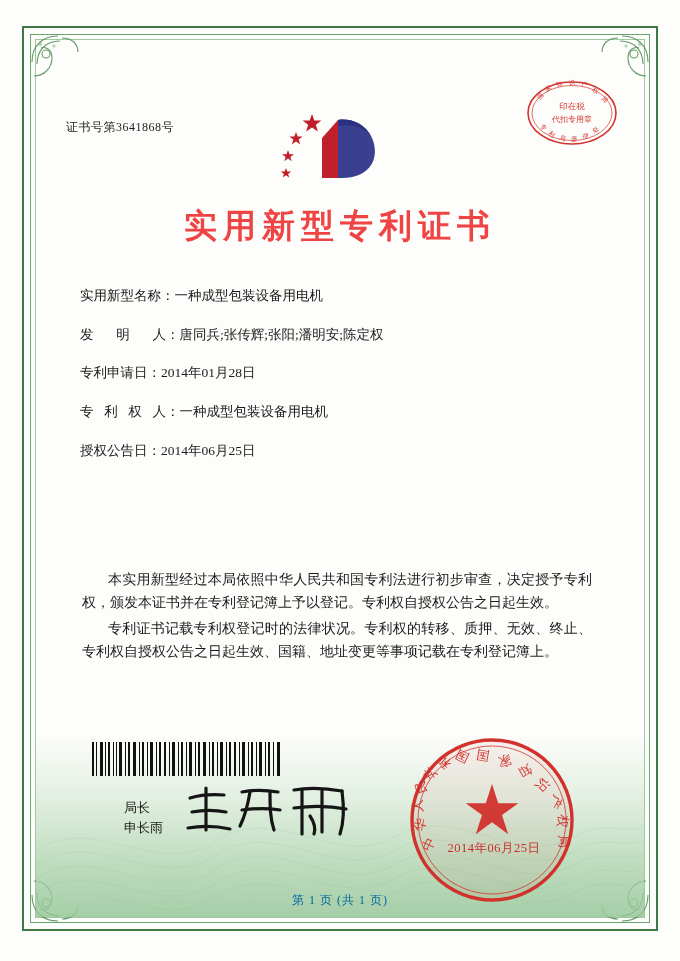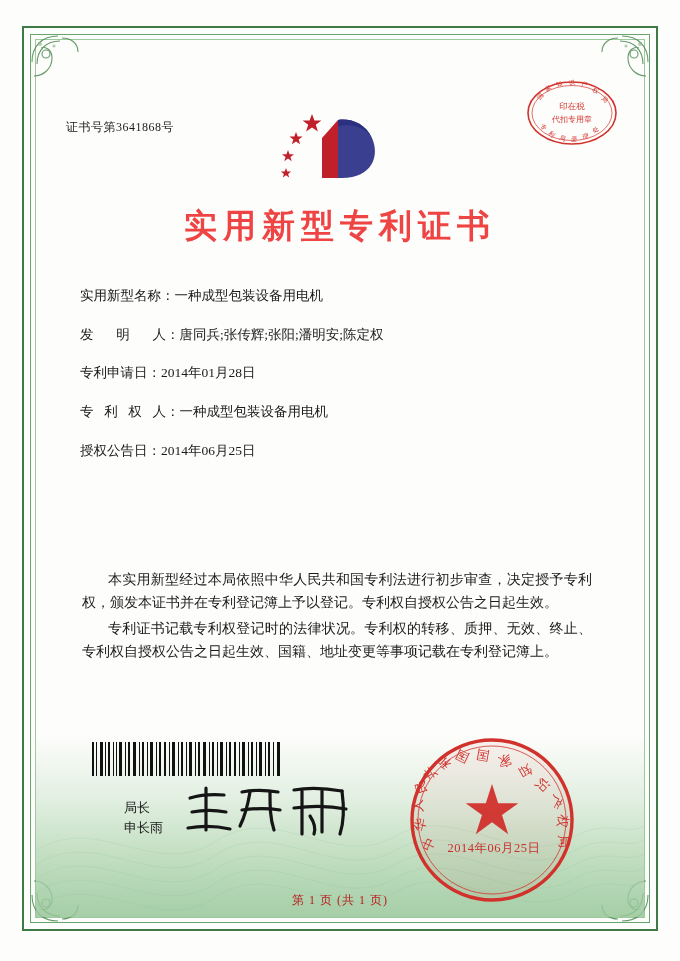--- a/index.html
+++ b/index.html
@@ -201,21 +201,21 @@
     color: #c8302c;
     letter-spacing: 0.5px;
   }
 
   .footer {
     position: absolute;
     left: 0; right: 0;
     bottom: 52px;
     text-align: center;
     font-size: 12px;
-    color: #b91c1c;
+    color: #0369a1;
     letter-spacing: 1px;
   }
 </style>
 </head>
 <body>
 
 <div class="page">
 
   <div class="frame-outer"></div>
   <div class="frame-inner"></div>

